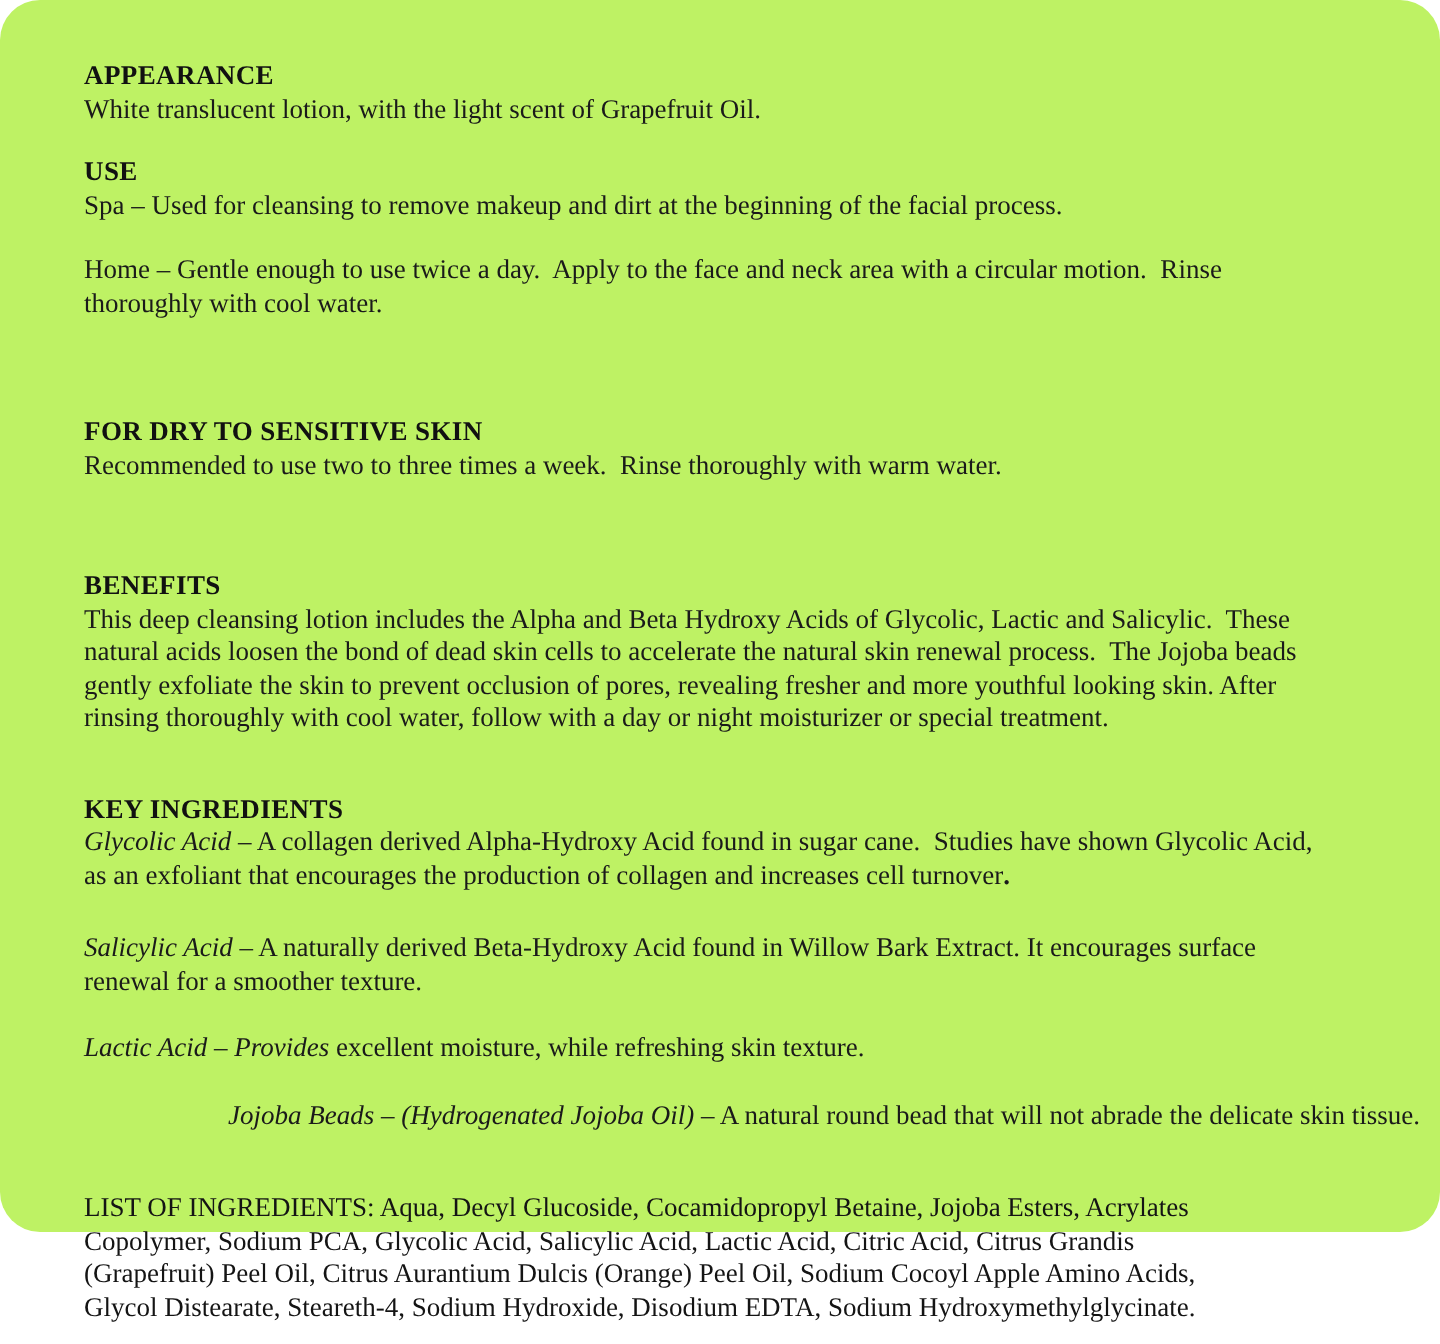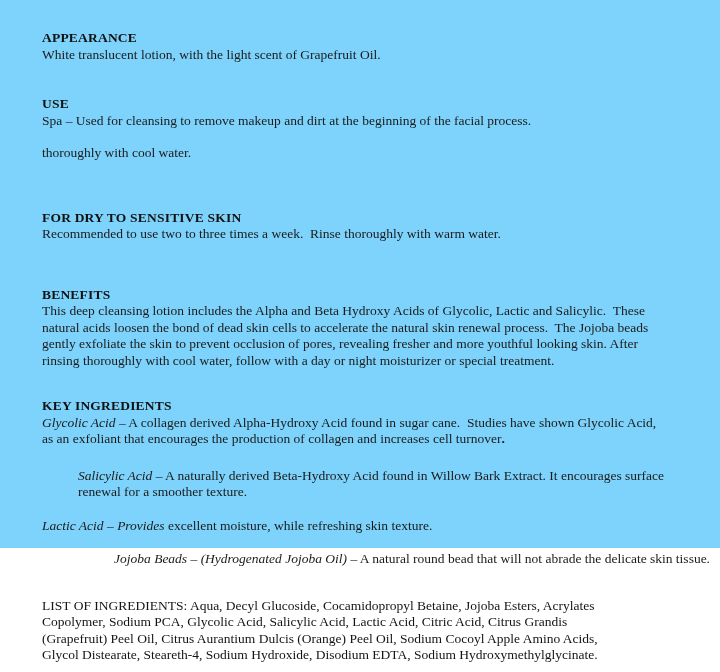--- a/index.html
+++ b/index.html
@@ -6,66 +6,68 @@
     margin: 0;
     padding: 0;
     width: 720px;
     height: 672px;
     background: #ffffff;
     overflow: hidden;
   }
   .page {
     box-sizing: border-box;
     width: 720px;
-    height: 548px;
+    height: 616px;
     padding: 30px 10px 0 42px;
     font-family: "Liberation Serif", serif;
     font-size: 13.5px;
     color: #1a1a1a;
-    background: #7dd3fc;
+    background: #bef264;
+    border-radius: 20px;
   }
   .line {
     white-space: pre;      
     line-height: 16.5px;
     height: 16.5px;
   }
   .heading {
     font-weight: 700;
     color: #111111;
     letter-spacing: 0.2px;
   }
   .bi { font-weight: 400; font-style: italic; }
   .it { font-style: italic; }
   .b  { font-weight: 700; }
   .bold-par .line { font-weight: 400; color: #141414; }
 
-  .sec-use        { margin-top: 33px; }
+  .sec-use        { margin-top: 15px; }
   .par-home       { margin-top: 16px; }
   .sec-dry        { margin-top: 48px; }
   .sec-benefits   { margin-top: 44px; }
   .sec-key        { margin-top: 29px; }
-  .par-salicylic  { margin-top: 20px; margin-left: 36px; }
+  .par-salicylic  { margin-top: 20px; }
   .par-lactic     { margin-top: 17px; }
   .par-jojoba     { margin-top: 17px; text-align: right; }
   .sec-list       { margin-top: 30px; }
 </style>
 </head>
 <body>
 
 <div class="page">
 
   <div class="section">
     <div class="line heading">APPEARANCE</div>
     <div class="line">White translucent lotion, with the light scent of Grapefruit Oil.</div>
   </div>
 
   <div class="section sec-use">
     <div class="line heading">USE</div>
     <div class="line">Spa – Used for cleansing to remove makeup and dirt at the beginning of the facial process.</div>
     <div class="par-home">
+      <div class="line">Home – Gentle enough to use twice a day.  Apply to the face and neck area with a circular motion.  Rinse</div>
       <div class="line">thoroughly with cool water.</div>
     </div>
   </div>
 
   <div class="section sec-dry">
     <div class="line heading">FOR DRY TO SENSITIVE SKIN</div>
     <div class="line">Recommended to use two to three times a week.  Rinse thoroughly with warm water.</div>
   </div>
 
   <div class="section sec-benefits">

